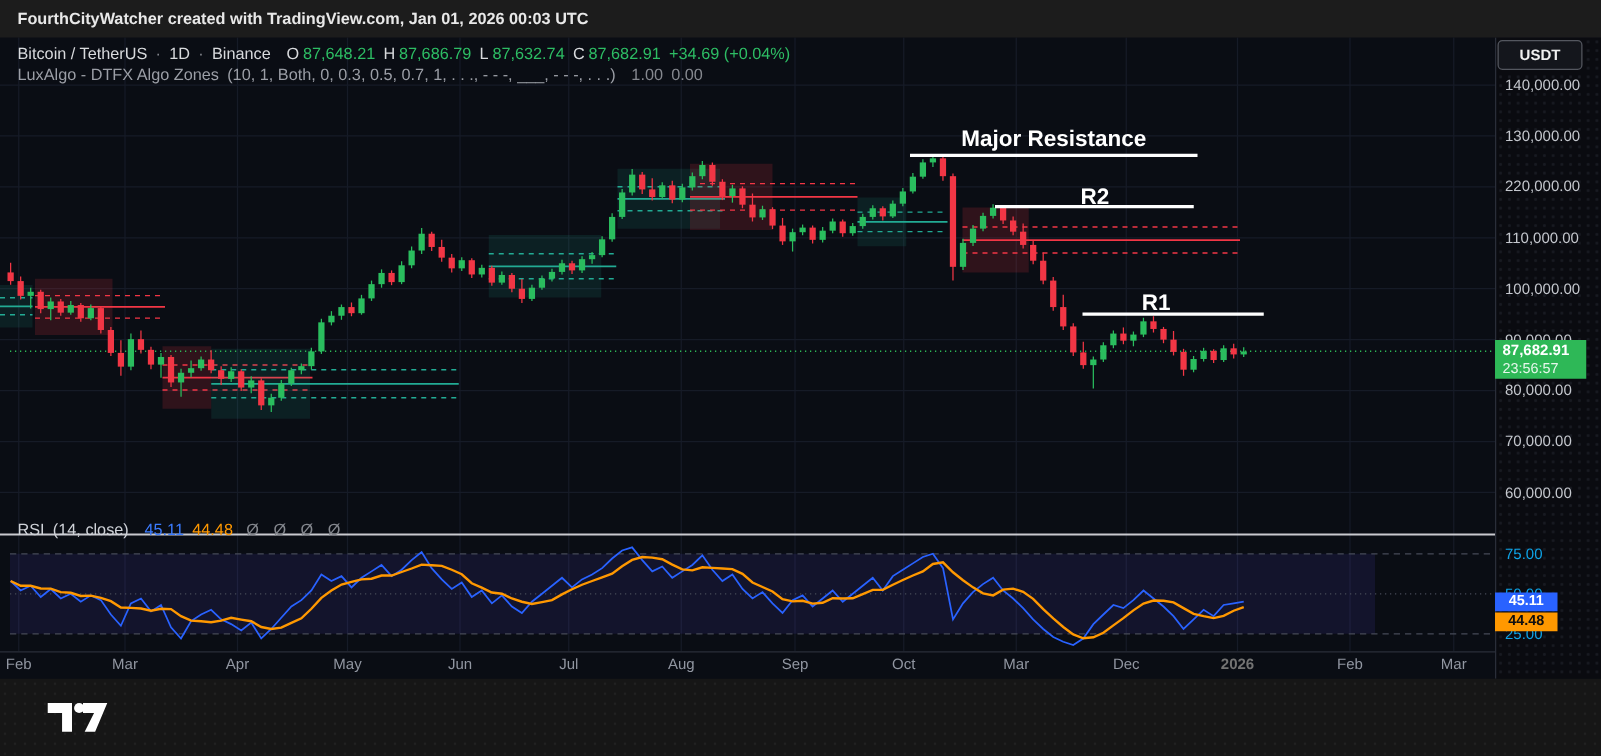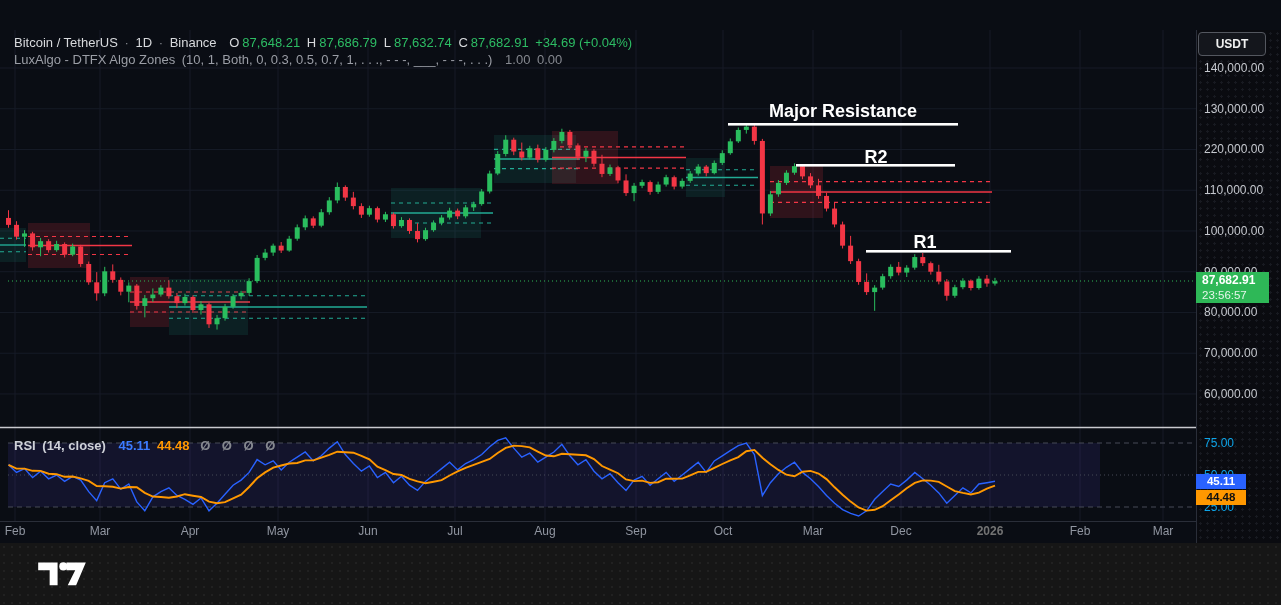--- a/index.html
+++ b/index.html
@@ -10,21 +10,21 @@
   #chart-svg{position:absolute;left:0;top:0;z-index:2;}
   .overlay{position:absolute;left:0;top:0;width:1281px;height:605px;z-index:4;pointer-events:none;}
   .right-axis{position:absolute;left:1196px;top:30px;width:85px;height:513px;background:#0a0b10;
       background-image:radial-gradient(circle,#181a21 1px,transparent 1.3px);background-size:7px 7px;
       border-left:1px solid #2a2e39;box-sizing:border-box;z-index:3;}
   .bottom-bar{position:absolute;left:0;top:543px;width:1281px;height:62px;background:#161616;
       background-image:radial-gradient(circle,#212121 1px,transparent 1.3px);background-size:8px 8px;z-index:3;}
   .legend{position:absolute;left:14px;z-index:6;font-size:13px;white-space:nowrap;}
   .legend-row1{top:35px;color:#d8dadd;}
   .legend-row2{top:52px;color:#9b9ea6;}
-  .legend-rsi{top:438px;color:#cfd2d8;font-weight:bold;}
+  .legend-rsi{top:416px;color:#cfd2d8;}
   .lg-green{color:#2dbd64;}
   .lg-dim{color:#85888f;}
   .lg-blue{color:#3b7bff;}
   .lg-orange{color:#ff9800;}
   .legend span{margin-right:3px;}
   .usdt-btn{position:absolute;left:1198px;top:32px;width:68px;height:24px;background:#14161c;border:1px solid #54575f;
       border-radius:4px;color:#f0f0f0;font-size:12px;font-weight:700;text-align:center;line-height:22px;z-index:6;box-sizing:border-box;}
   .tick-label{position:absolute;color:#c5c8ce;font-size:12px;line-height:14px;}
   .rsi-tick{color:#0ea5e9;}
   .month-label{position:absolute;top:524px;width:44px;text-align:center;color:#9196a1;font-size:12px;}
@@ -39,20 +39,23 @@
   .rsi-badge-orange{top:490px;background:#ff9800;color:#101010;}
   .footer-logo{position:absolute;left:36px;top:558px;display:flex;align-items:center;z-index:6;}
   .footer-logo svg{display:block;}
   .brand-text{color:#f5f5f5;font-size:22px;font-weight:700;margin-left:10px;letter-spacing:0.2px;}
 </style>
 </head>
 <body>
 
 <div class="screen">
 
+  <div class="topbar">
+    <span>FourthCityWatcher created with TradingView.com, Jan 01, 2026 00:03 UTC</span>
+  </div>
 
   <div class="pane-hit" style="left:0;top:30px;width:1196px;height:397px;"></div>
   <div class="pane-hit" style="left:0;top:427px;width:1196px;height:94px;"></div>
   <div class="pane-hit" style="left:0;top:521px;width:1196px;height:22px;"></div>
 
   <div class="right-axis"></div>
   <div class="bottom-bar"></div>
 
   <svg id="chart-svg" width="1281" height="605" viewBox="0 0 1281 605">
       <line x1="15" x2="15" y1="30" y2="521" stroke="#161b27" stroke-width="1"></line>

